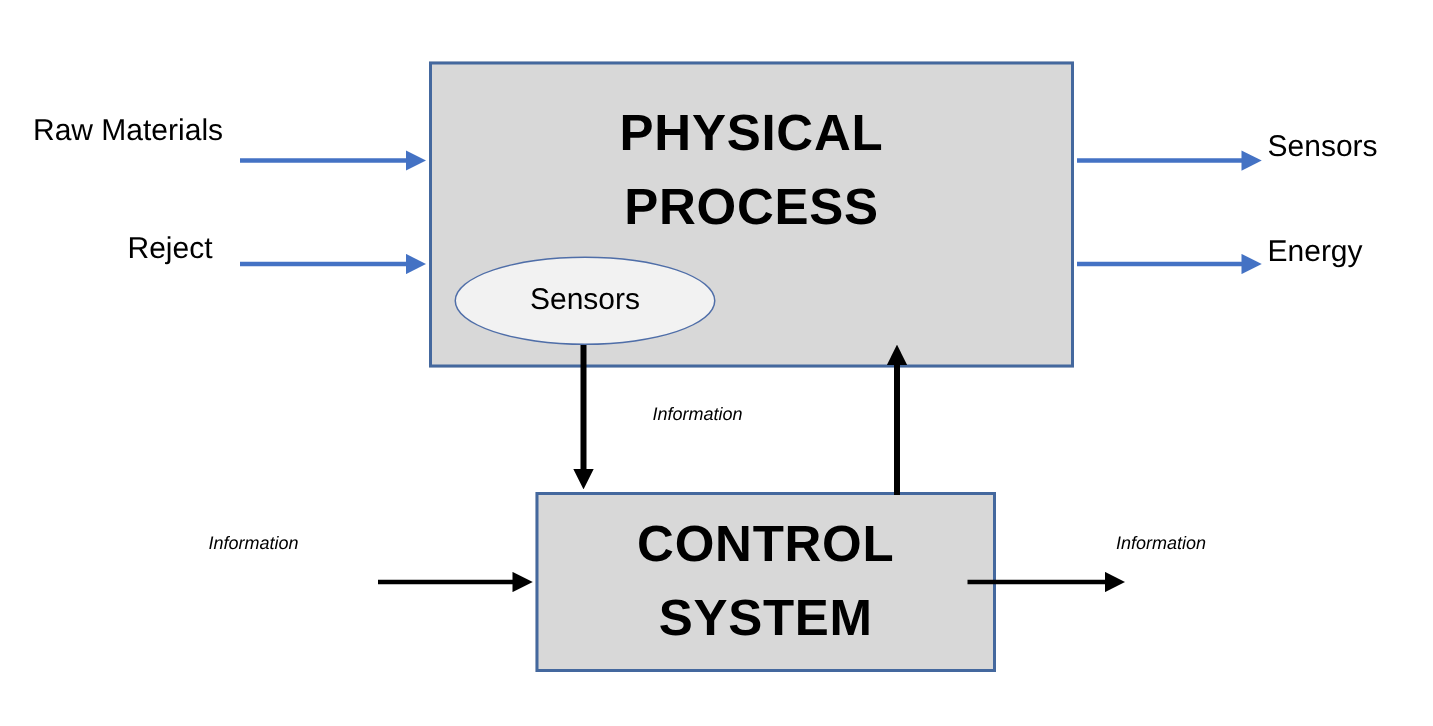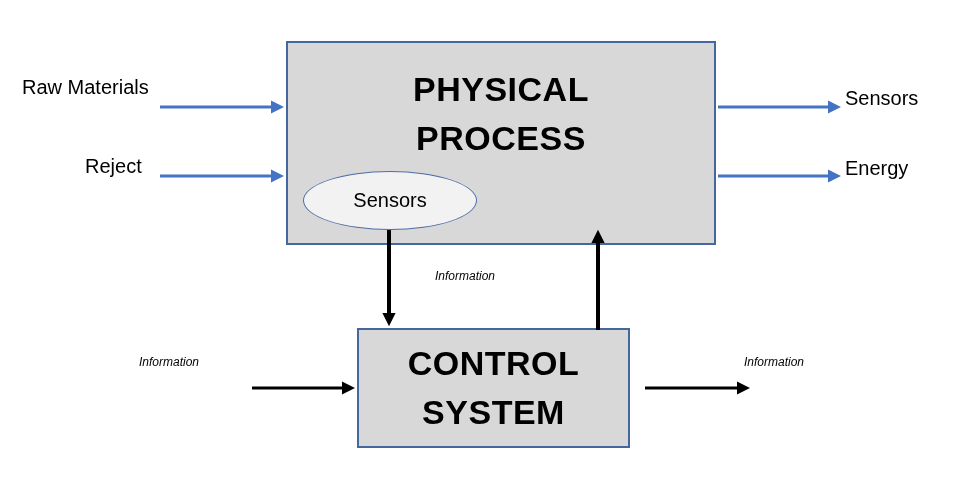--- a/index.html
+++ b/index.html
@@ -29,21 +29,21 @@
     display: flex;
     justify-content: center;
   }
   .box-physical {
     left: 286px; top: 41px;
     width: 430px; height: 204px;
     align-items: flex-start;
   }
   .box-control {
     left: 357px; top: 328px;
-    width: 273px; height: 120px;
+    width: 307px; height: 120px;
     align-items: center;
   }
   .box-title {
     font-weight: bold;
     font-size: 34px;
     line-height: 49px;
     text-align: center;
     white-space: pre-line;
     letter-spacing: 0.5px;
   }

